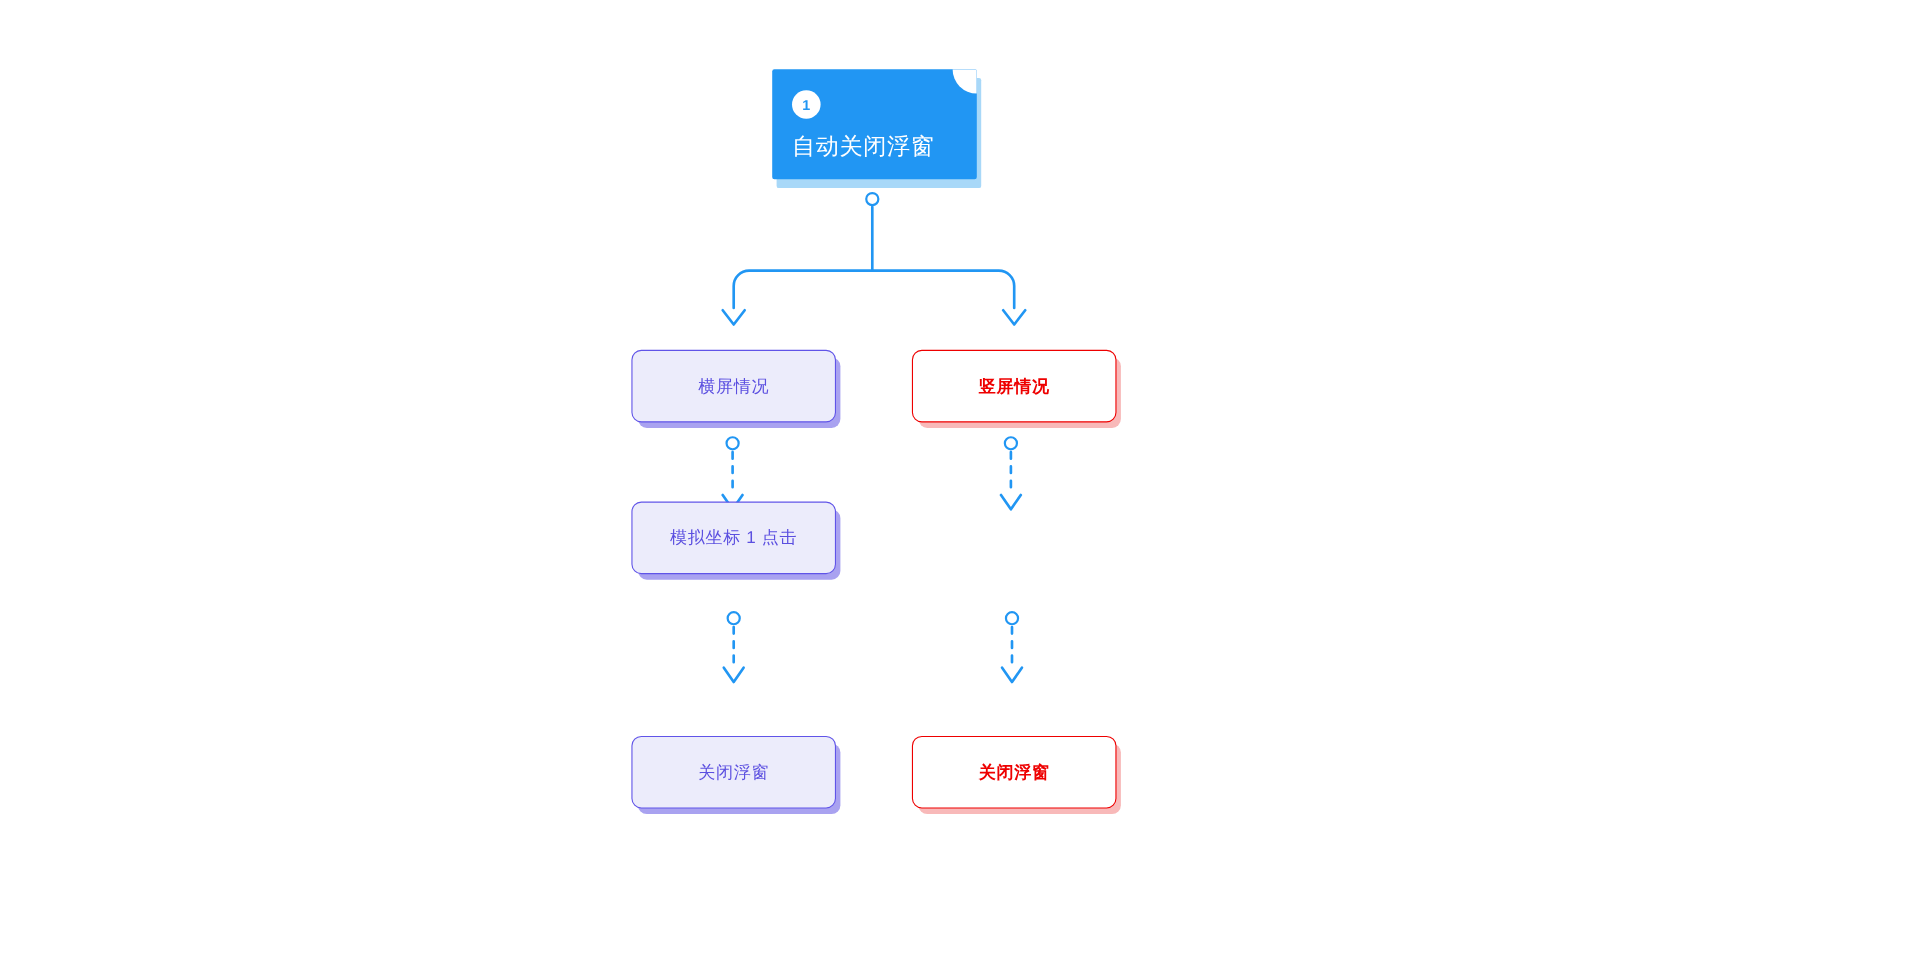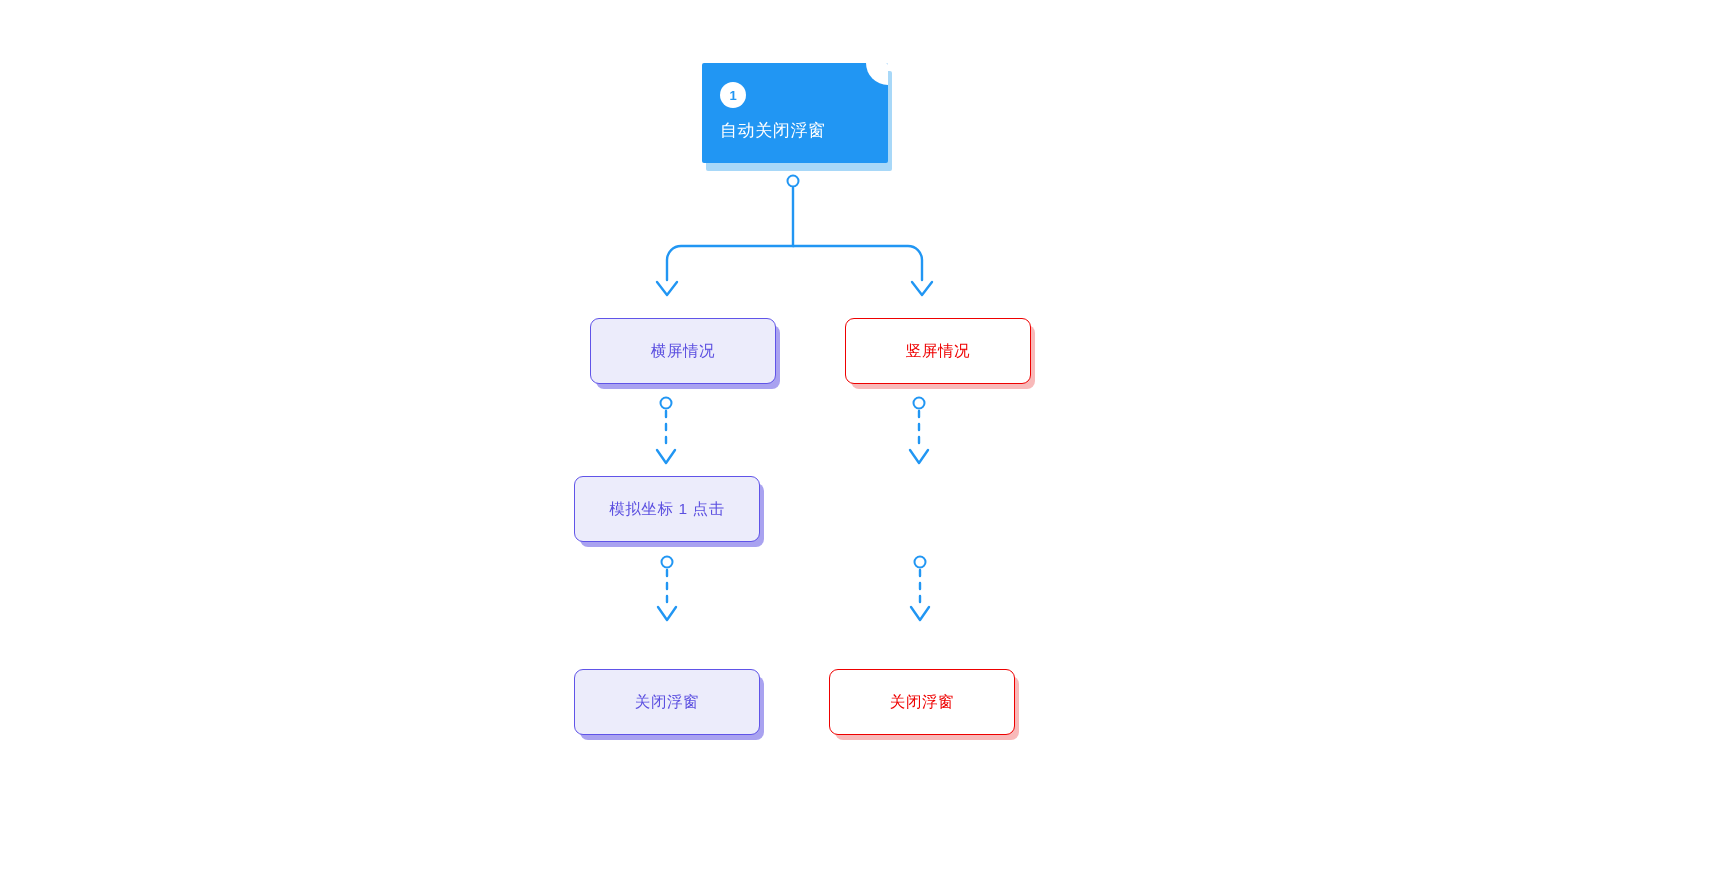--- a/index.html
+++ b/index.html
@@ -82,21 +82,21 @@
     display: flex;
     align-items: center;
     justify-content: center;
     line-height: 1;
   }
   .root-label {
     position: absolute;
     left: 18px;
     top: 56px;
     color: #ffffff;
-    font-size: 17px;
+    font-size: 21px;
     letter-spacing: 0.6px;
     white-space: nowrap;
   }
 
   
   .node {
     position: absolute;
     width: 186px;
     height: 66px;
     box-sizing: border-box;
@@ -113,30 +113,30 @@
   .node.purple {
     background: #ececfb;
     border: 1.6px solid #6054e8;
     color: #5b4fe0;
     box-shadow: 5px 6px 0 -1px #a9a2f0;
   }
   .node.red {
     background: #ffffff;
     border: 1.6px solid #ee0000;
     color: #ee0000;
-    font-weight: normal;
+    font-weight: bold;
     box-shadow: 5px 6px 0 -1px #f8b9b9;
   }
   .node.purple .node-label { font-weight: normal; }
 
   
   .col-left  { left: 574px; }
   .col-right { left: 829px; }
-  .row-1 { top: 318px; margin-left: 16px; }
-  .row-2 { top: 476px; }
+  .row-1 { top: 318px; }
+  .row-2 { top: 456px; }
   .row-3 { top: 669px; }
 </style>
 </head>
 <body>
 
 <div id="canvas">
 
   <svg id="wires" viewBox="0 0 1734 877" width="1734" height="877" xmlns="http://www.w3.org/2000/svg">
 
     <g>

